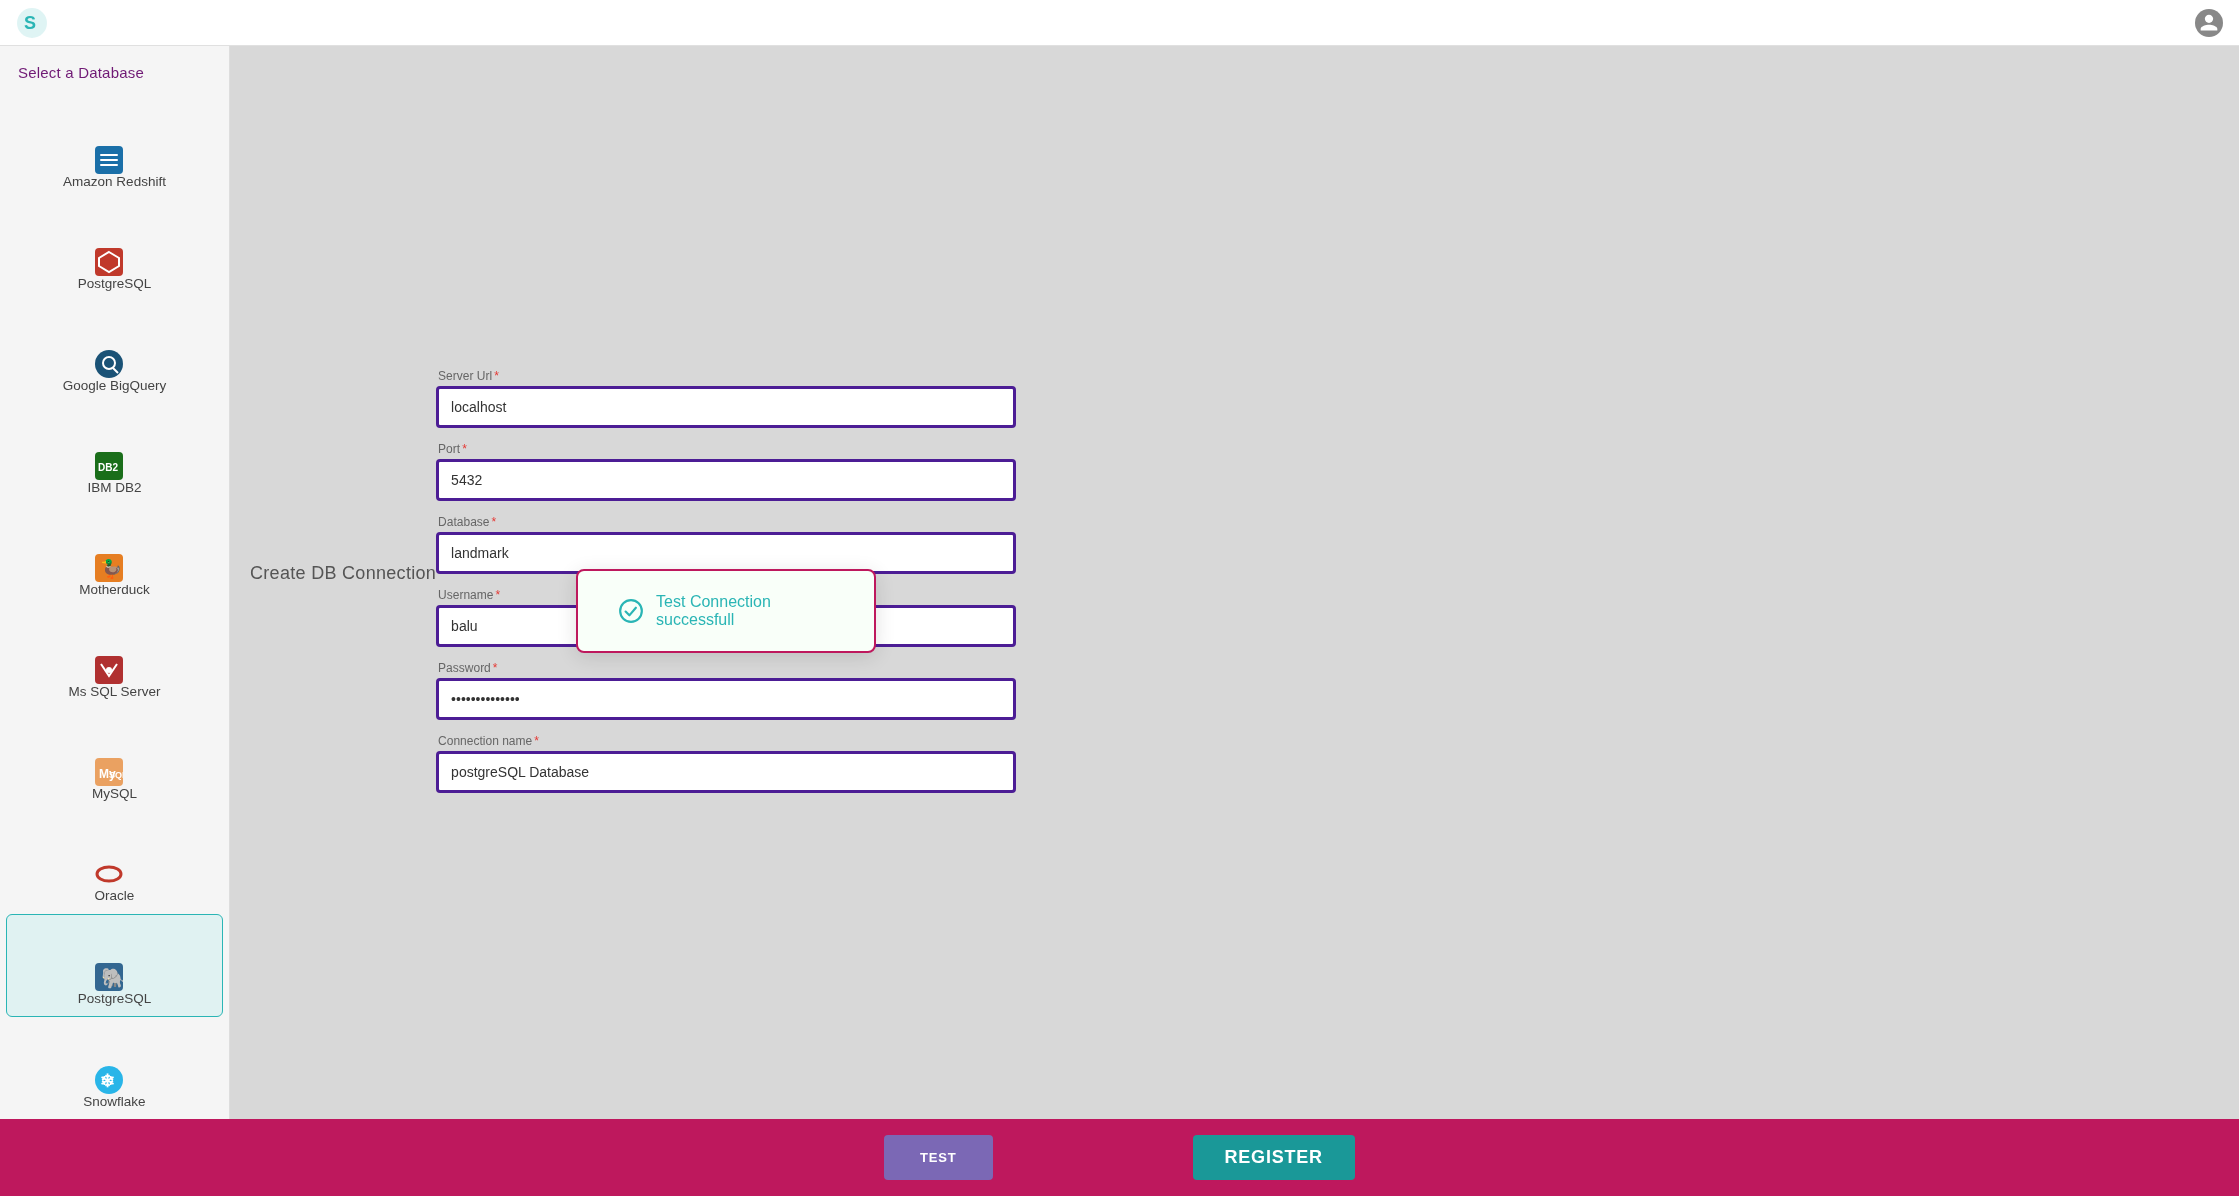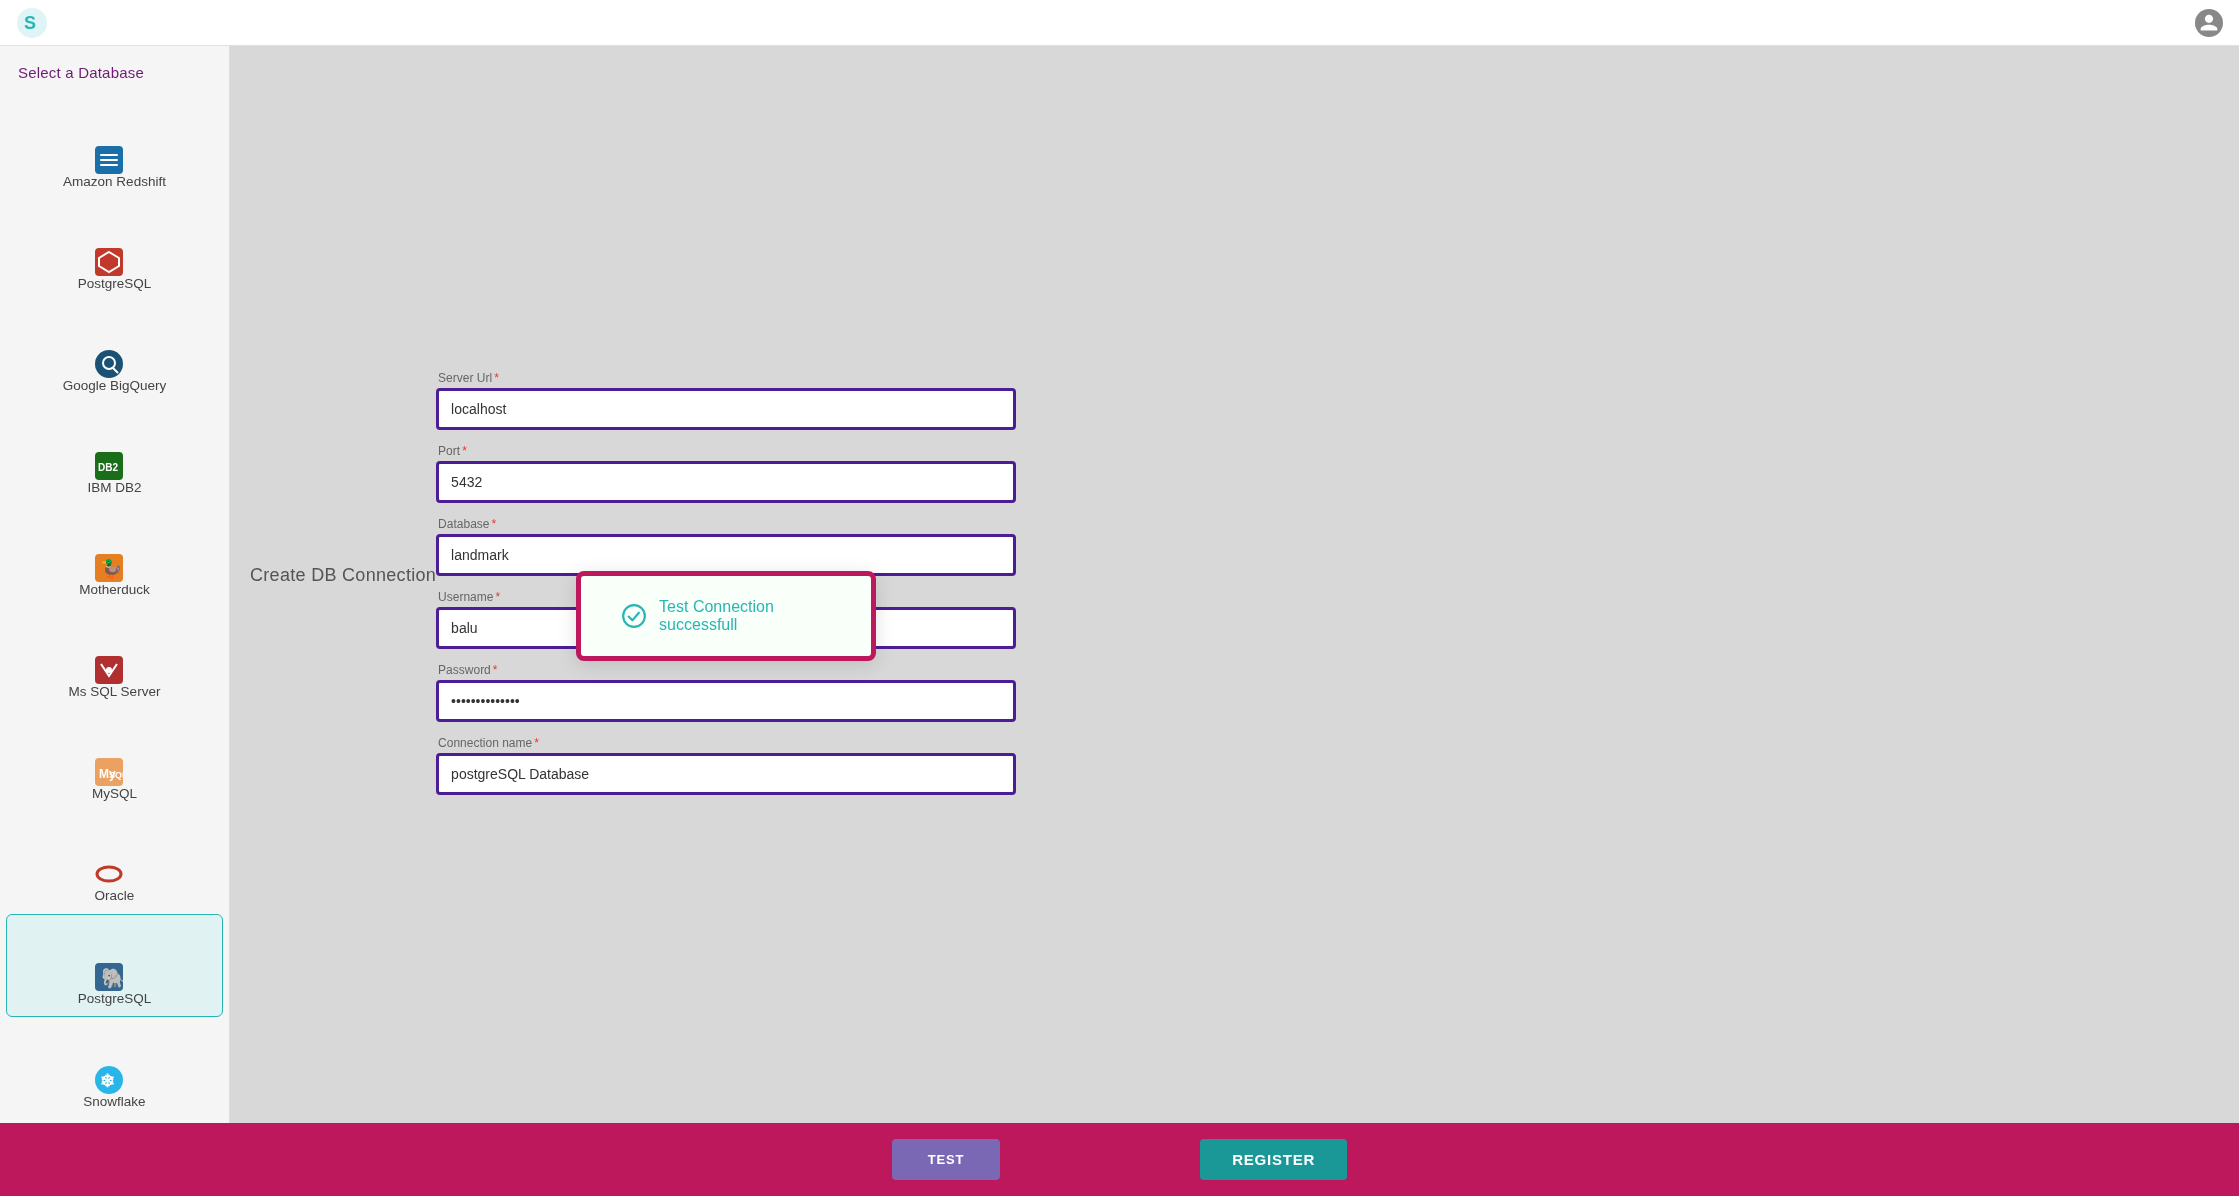--- a/index.html
+++ b/index.html
@@ -133,21 +133,21 @@
       color: #333;
       background: #fff;
       outline: none;
     }
     .success-toast {
       position: absolute;
       top: 200px;
       left: 50%;
       transform: translateX(-50%);
       background: #f9fff9;
-      border: 5px solid #be185d;
+      border: 2px solid #be185d;
       border-radius: 8px;
       padding: 22px 40px;
       display: flex;
       align-items: center;
       gap: 12px;
       box-shadow: 0 4px 20px rgba(0,0,0,0.12);
       z-index: 100;
       min-width: 300px;
       justify-content: center;
     }
@@ -181,21 +181,21 @@
       letter-spacing: 0.8px;
       cursor: pointer;
       text-transform: uppercase;
     }
     .btn-register {
       background: #1a9898;
       color: #fff;
       border: none;
       padding: 12px 32px;
       border-radius: 4px;
-      font-size: 15px;
+      font-size: 18px;
       font-weight: 600;
       letter-spacing: 0.8px;
       cursor: pointer;
       text-transform: uppercase;
     }
   </style>
 </head>
 <body>
 
 <div class="topbar">

